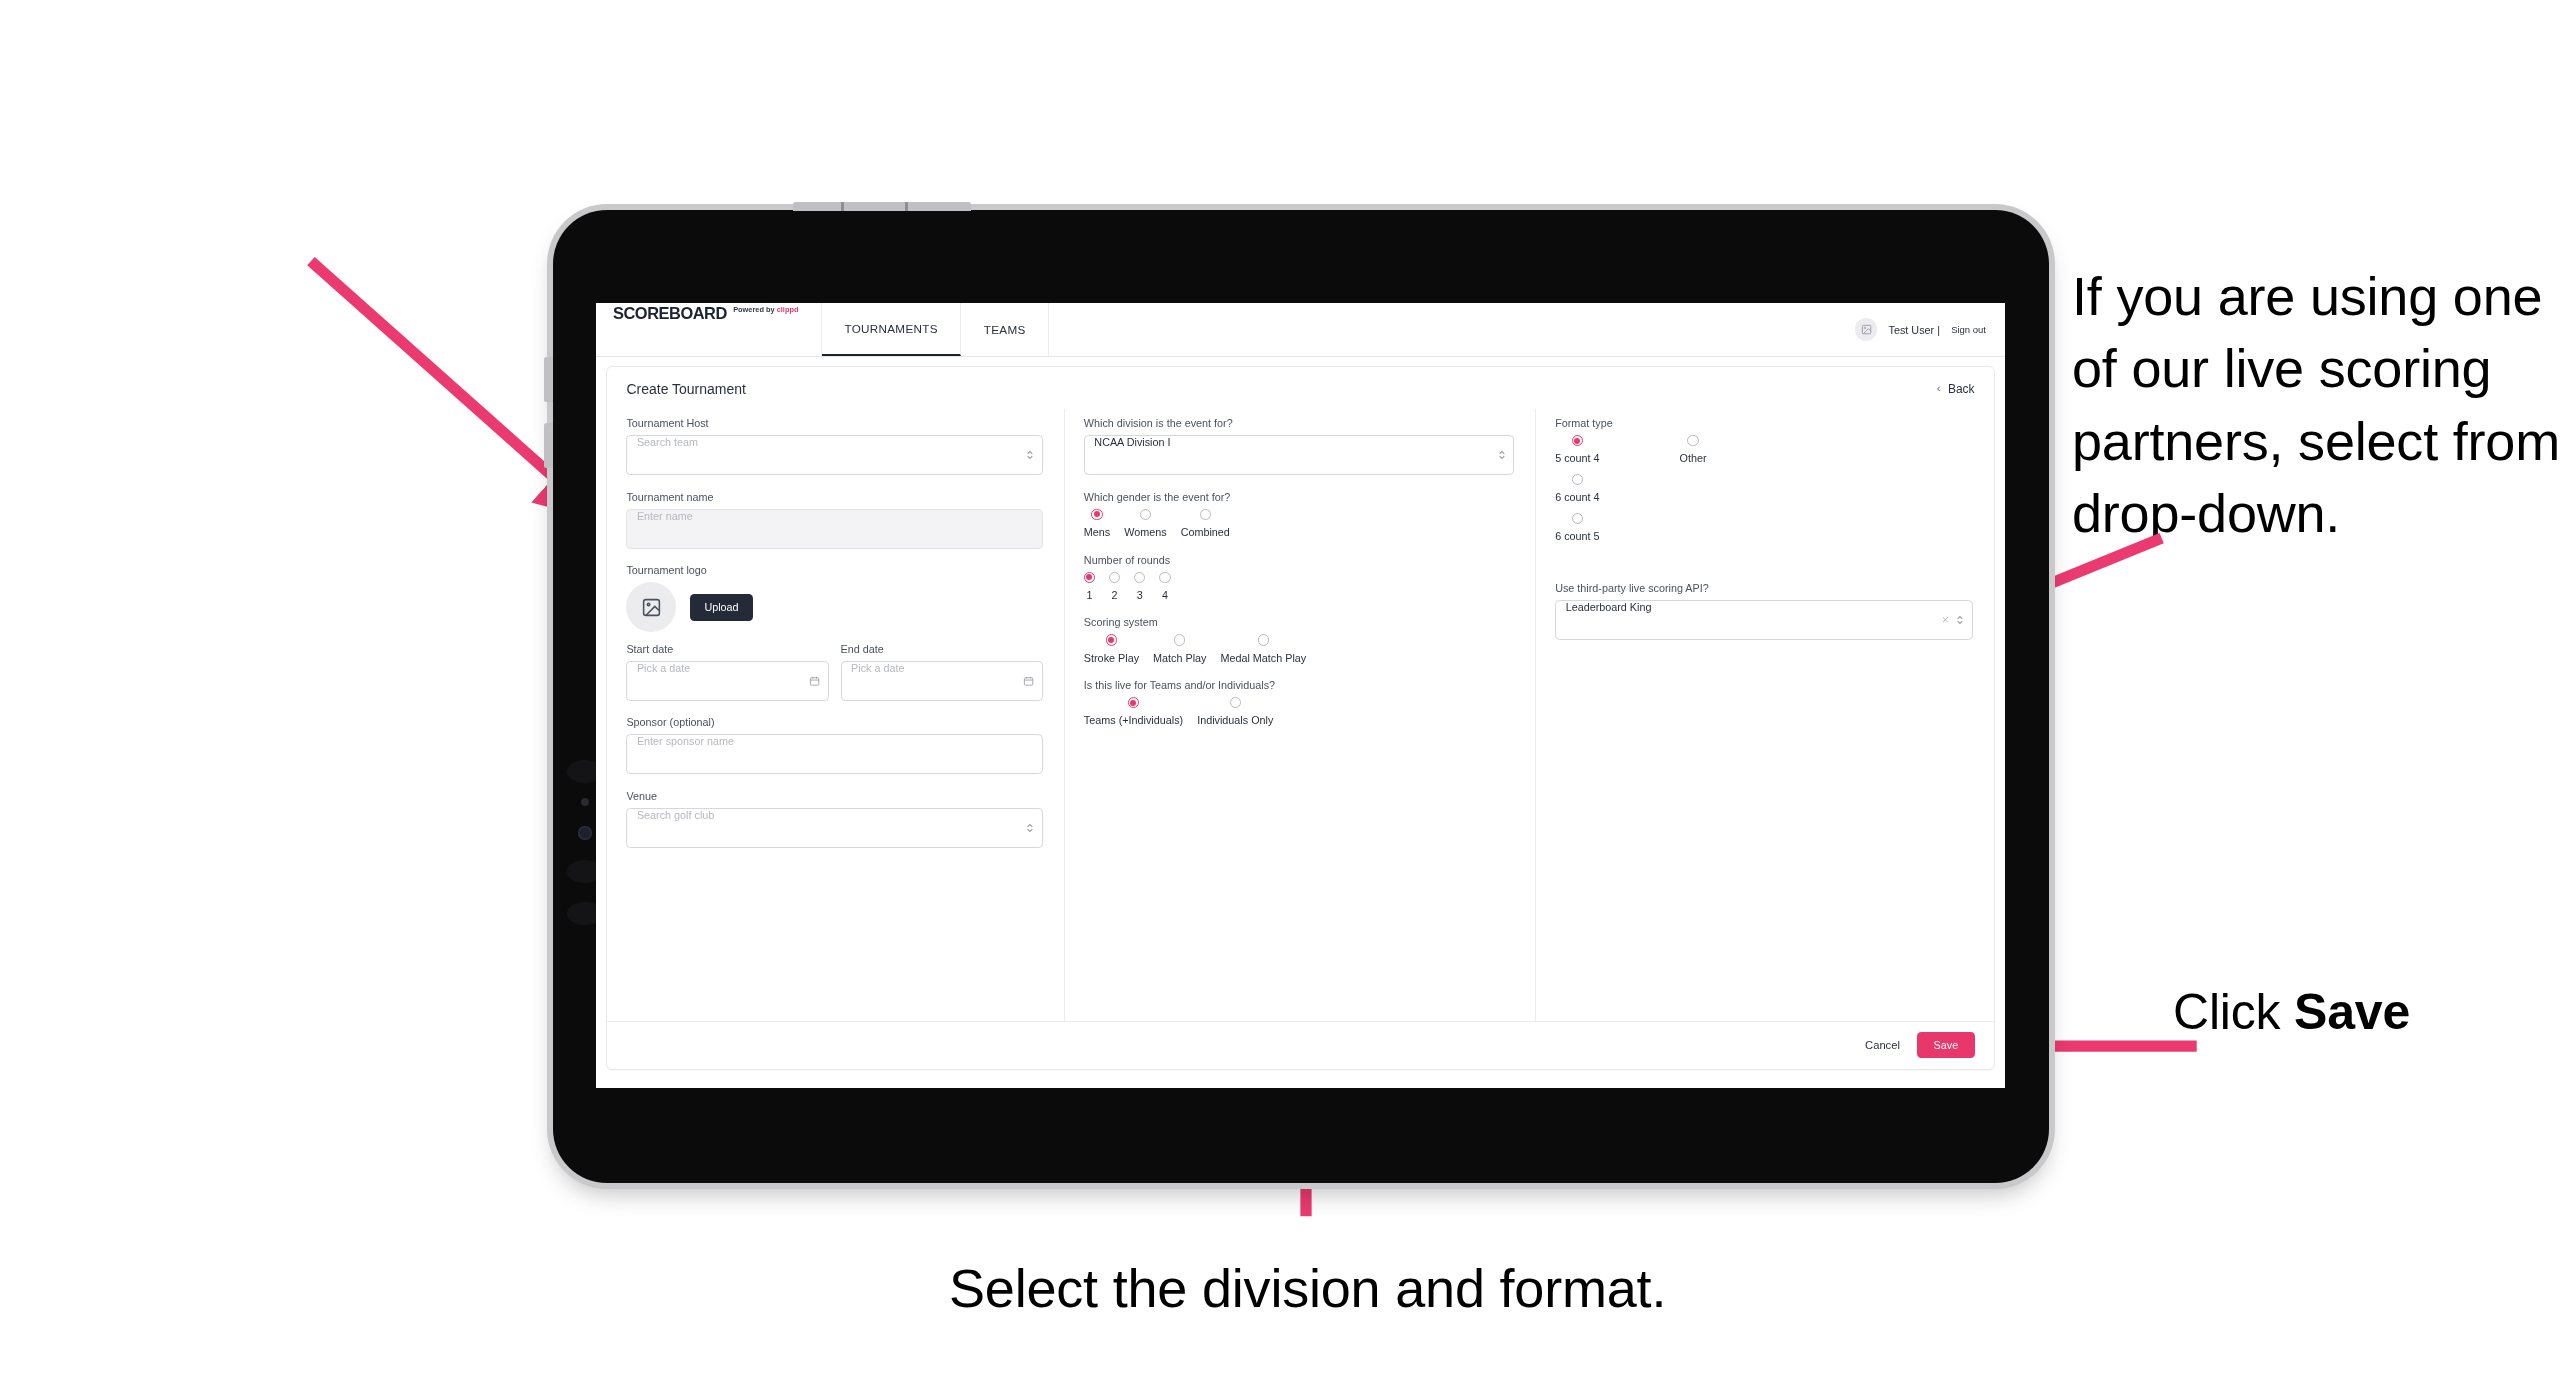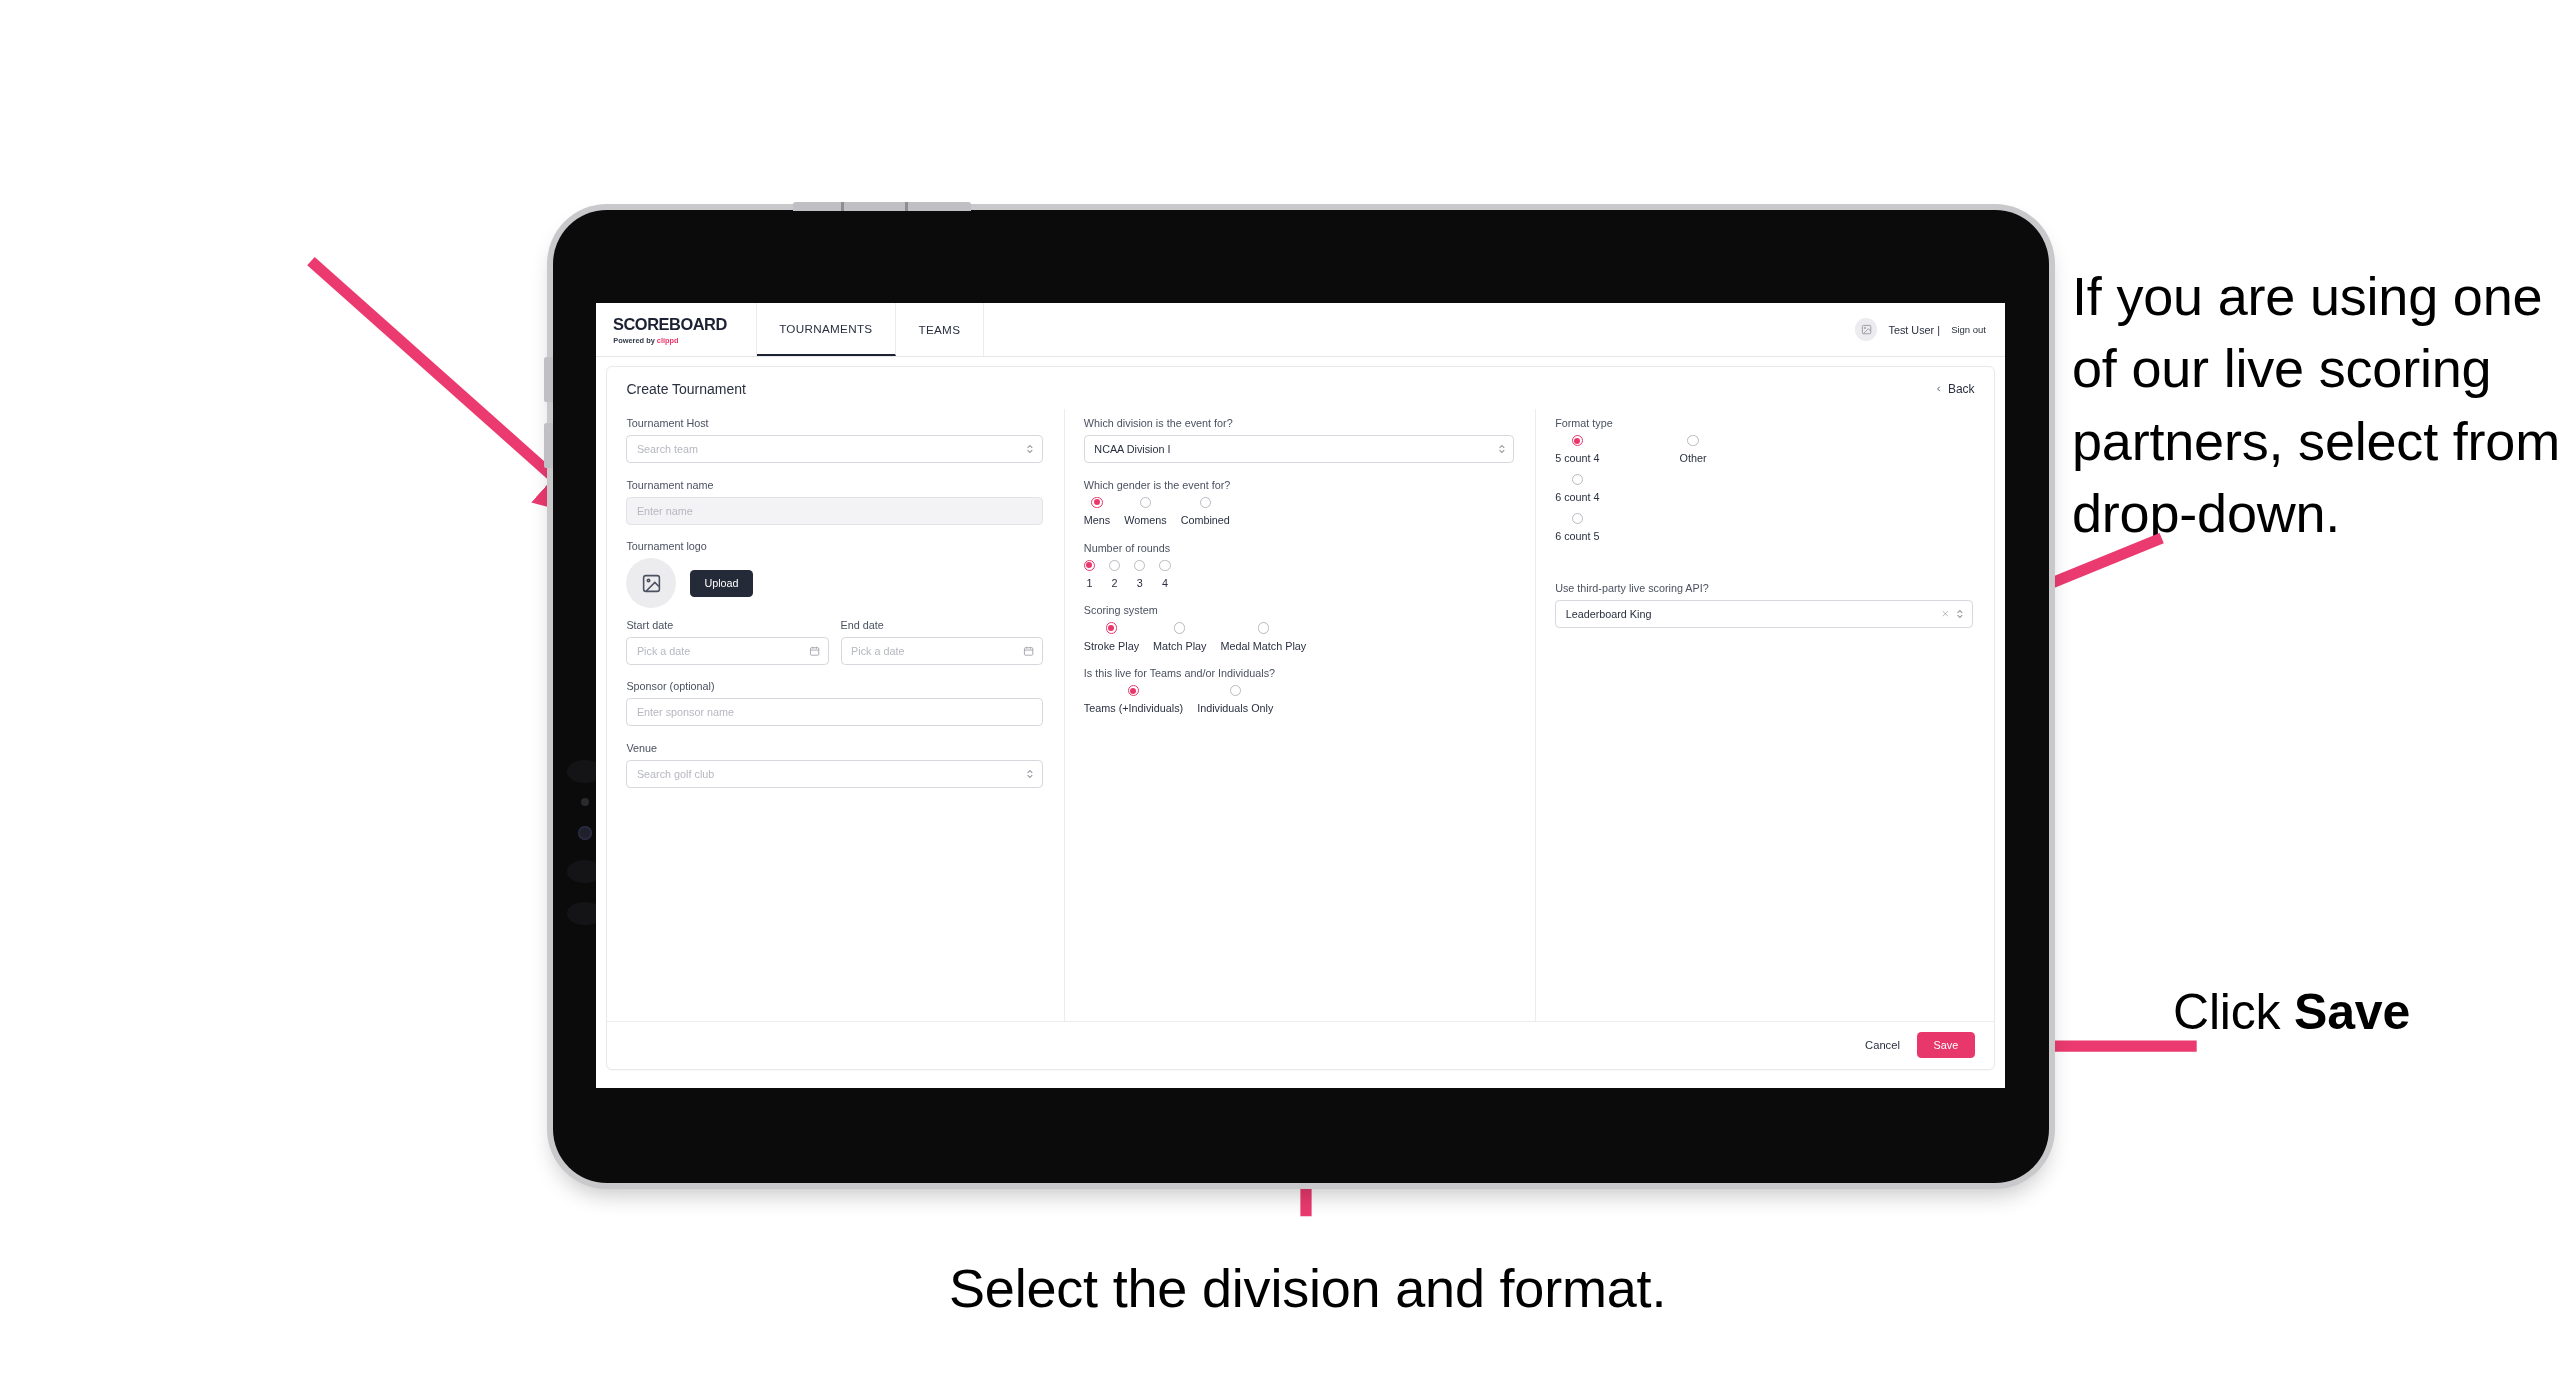--- a/index.html
+++ b/index.html
@@ -73,21 +73,21 @@
   }
 
   
   .topnav {
     height: 54px;
     background: #ffffff;
     border-bottom: 0.9px solid #e7e7ea;
     display: flex; align-items: stretch;
     padding-left: 17.3px;
   }
-  .brand { display: flex; flex-direction: column; justify-content: center;
+  .brand { display: flex; flex-direction: row; justify-content: center;
            padding-right: 22.5px; border-right: 0.9px solid #ececef; }
   .brand-title {
     font-size: 17.3px; font-weight: 700; color: #1c2233;
     letter-spacing: -0.5px;
     font-family: "Liberation Sans", sans-serif;
     transform: scaleX(0.95);
     transform-origin: left center;
   }
   .brand-sub { font-size: 7.4px; color: #333a4a; margin-top: 1.7px; font-weight: 600; }
   .brand-sub .pink { color: #e8376b; font-weight: 700; }
@@ -130,25 +130,25 @@
   .cols { display: flex; flex: 1; padding: 0 0 0 0; }
   .col { padding: 8.6px 21px 0 19px; }
   .col-1 { width: 33%; border-right: 0.9px solid #ececef; }
   .col-2 { width: 34%; border-right: 0.9px solid #ececef; }
   .col-3 { width: 33%; }
 
   .fl { font-size: 10.8px; color: #4a5160; margin-bottom: 6px; display: block; }
   .fl.sp { margin-top: 15.6px; }
 
   .inp {
-    width: 100%; height: 28px;
+    width: 100%; height: 40px;
     border: 0.9px solid #d6d7dc; border-radius: 4.3px;
     background: #fff; padding: 0 22.5px 0 9.5px;
     font-size: 10.8px; color: #b6b8c0;
-    display: flex; align-items: center; position: relative;
+    display: flex; align-items: flex-start; position: relative;
   }
   .inp.filled { color: #2a3040; }
   .inp.grey { background: #f3f3f5; border-color: #e3e3e7; }
   .inp .end {
     position: absolute; right: 7.8px; top: 50%; transform: translateY(-50%);
     color: #9a9aa4; display:flex; align-items:center; gap:6px;
   }
 
   .row2 { display: flex; gap: 12px; }
   .row2 > div { flex: 1; }

